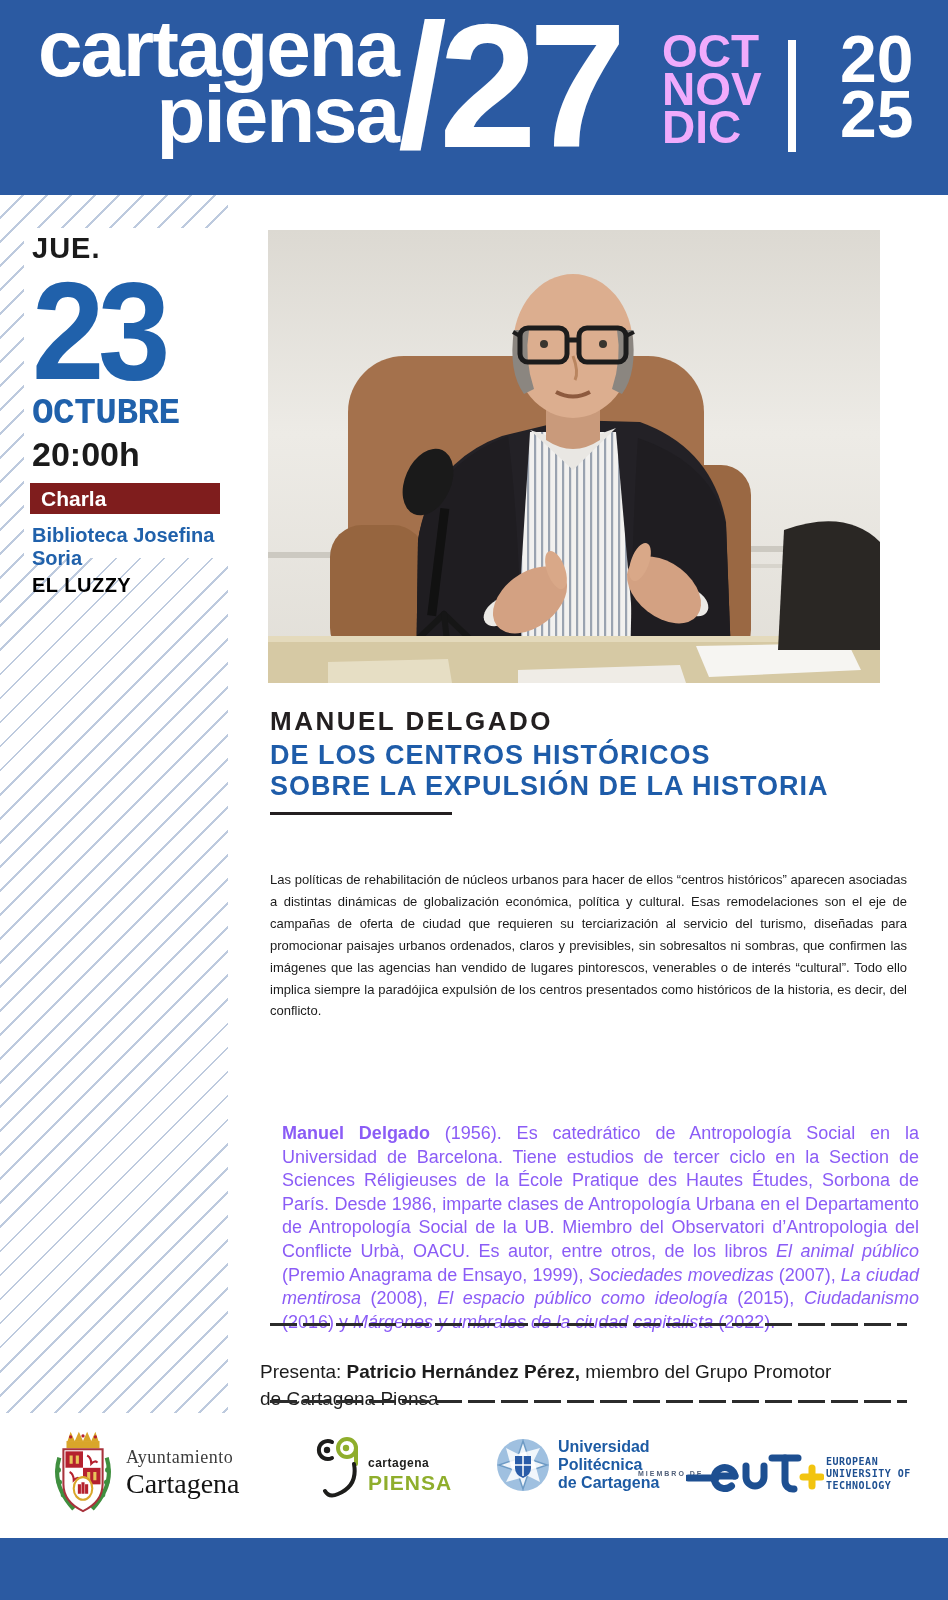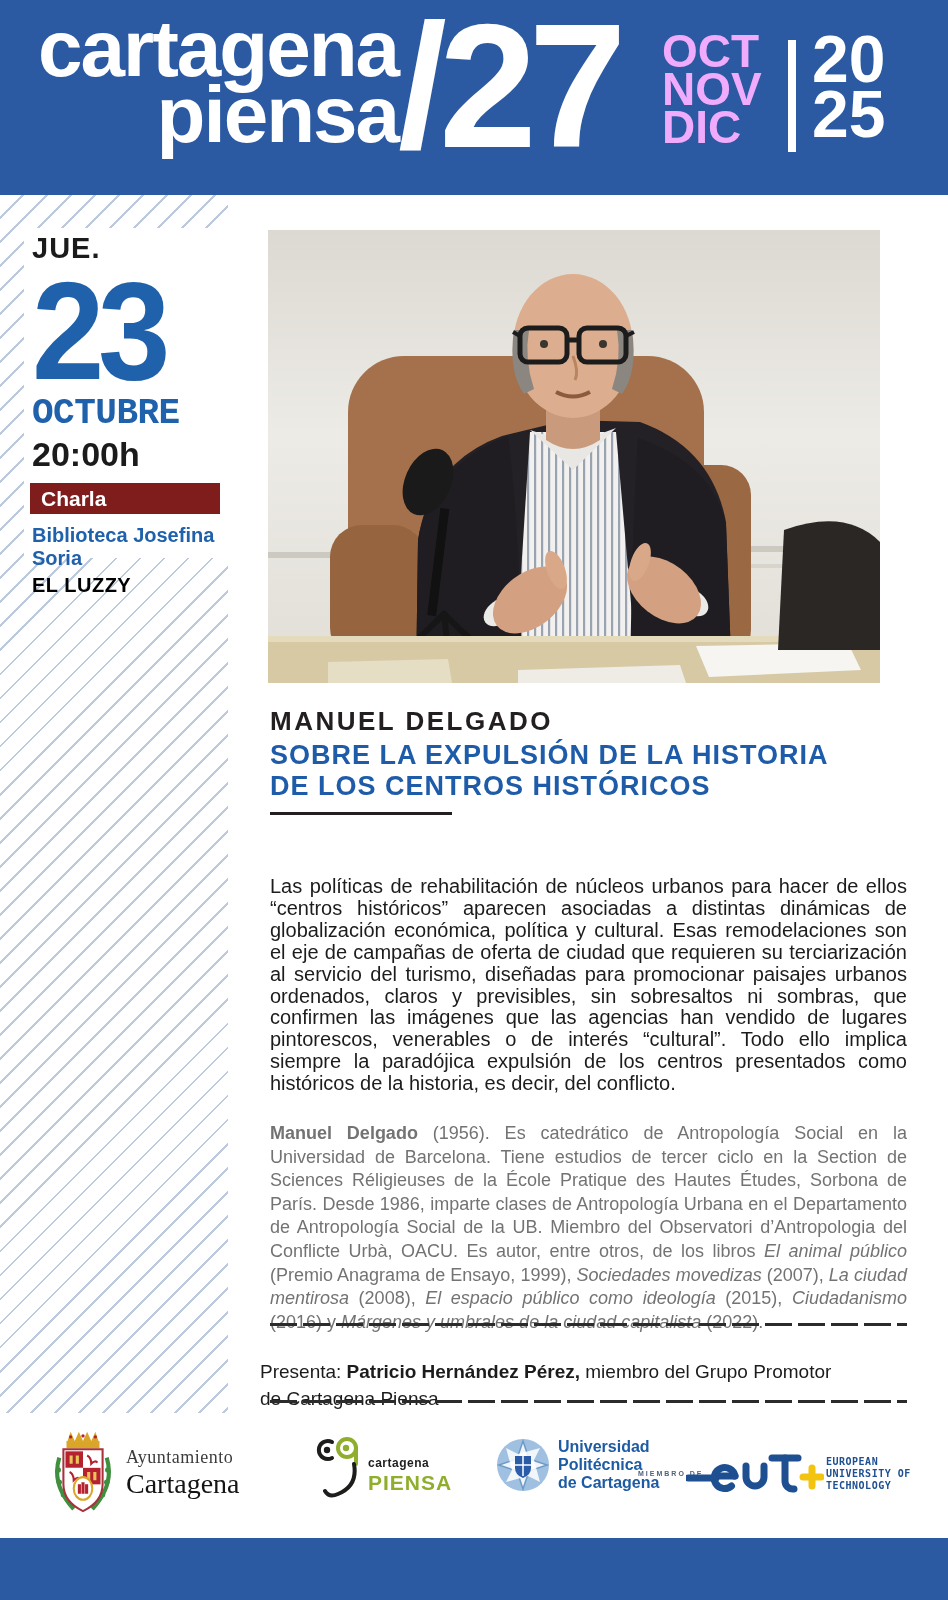--- a/index.html
+++ b/index.html
@@ -8,21 +8,21 @@
 
   
   .banner{position:absolute;top:0;left:0;width:948px;height:195px;background:#2b5aa2;}
   .brand{position:absolute;top:16px;left:0;width:398px;text-align:right;color:#fff;
          font-weight:700;font-size:80px;line-height:66px;letter-spacing:-2px;}
   .slash27{position:absolute;left:398px;top:-14px;color:#fff;font-weight:700;
            font-size:176px;line-height:200px;letter-spacing:-8px;}
   .months{position:absolute;left:662px;top:32px;color:#f0abfc;font-weight:700;
           font-size:46px;line-height:38px;letter-spacing:0;}
   .vbar{position:absolute;left:788px;top:40px;width:8px;height:112px;background:#fff;}
-  .years{position:absolute;left:812px;top:32px;color:#fff;font-weight:700;
+  .years{position:absolute;left:840px;top:32px;color:#fff;font-weight:700;
          font-size:66px;line-height:55px;}
 
   
   .stripes{position:absolute;top:195px;left:0;width:228px;height:1218px;
            background:repeating-linear-gradient(135deg,rgba(0,0,0,0) 0 15px,#bdcade 15px 17px);}
   .date-card{position:absolute;top:228px;left:24px;width:206px;height:330px;background:#fff;
              padding:4px 0 0 8px;box-sizing:border-box;}
   .weekday{font-size:29px;font-weight:700;color:#1b1b1b;letter-spacing:1px;}
   .day{font-size:140px;font-weight:700;color:#2061ab;line-height:112px;letter-spacing:-7px;
        margin-top:10px;transform:scaleX(.93);transform-origin:left top;}
@@ -38,24 +38,24 @@
   .photo svg{display:block;width:100%;height:100%;}
 
   
   .speaker-name{position:absolute;top:706px;left:270px;font-size:26px;font-weight:700;
                 letter-spacing:2.5px;color:#231f20;}
   .event-title{position:absolute;top:740px;left:270px;font-size:27px;font-weight:700;
                letter-spacing:1px;color:#1e5ca9;line-height:31px;}
   .title-rule{position:absolute;top:812px;left:270px;width:182px;height:3px;background:#231f20;}
 
   
-  .intro{position:absolute;top:856px;left:270px;width:637px;font-size:20px;line-height:21.9px;
+  .intro{position:absolute;top:856px;left:270px;width:637px;font-size:13px;line-height:21.9px;
          color:#1c1c1c;text-align:justify;}
-  .bio{position:absolute;top:1104px;left:270px;width:637px;font-size:18px;line-height:23.6px;
-       color:#737373;text-align:justify;}
+  .bio{position:absolute;top:1104px;left:282px;width:637px;font-size:18px;line-height:23.6px;
+       color:#8b5cf6;text-align:justify;}
   .rule-dashed{position:absolute;left:270px;width:637px;height:3px;
        background:repeating-linear-gradient(90deg,#2b2b2b 0 27px,rgba(0,0,0,0) 27px 33px);}
   .rd1{top:1323px;} .rd2{top:1400px;}
   .presenter{position:absolute;top:1339px;left:260px;width:580px;font-size:19px;line-height:27px;color:#1c1c1c;}
 
   
   .footer{position:absolute;top:1420px;left:0;width:948px;height:118px;}
   .logo{position:absolute;display:flex;align-items:center;}
   .ayto{left:50px;top:8px;}
   .ayto-text{margin-left:10px;font-family:"Liberation Serif",serif;}
@@ -172,22 +172,22 @@
       <path d="M428,416 l152,-3 13,27 -152,7 Z" fill="#f6f5f2"></path>
       <path d="M250,440 l162,-5 6,18 -168,0 Z" fill="#efece6"></path>
       <path d="M60,432 l120,-3 4,24 -124,0 Z" fill="#e6dec4"></path>
 
       <path d="M516,300 q62,-22 96,12 l0,108 -102,0 Z" fill="#2a2724"></path>
     </svg>
   </div>
 
   <div class="speaker-name">MANUEL DELGADO</div>
   <div class="event-title">
+    <div>DE LOS CENTROS HISTÓRICOS</div>
     <div>SOBRE LA EXPULSIÓN DE LA HISTORIA</div>
-    <div>DE LOS CENTROS HISTÓRICOS</div>
   </div>
   <div class="title-rule"></div>
 
   <p class="intro"><span>Las políticas de rehabilitación de núcleos urbanos para hacer de ellos “centros históricos” aparecen asociadas a distintas dinámicas de globalización económica, política y cultural. Esas remodelaciones son el eje de campañas de oferta de ciudad que requieren su terciarización al servicio del turismo, diseñadas para promocionar paisajes urbanos ordenados, claros y previsibles, sin sobresaltos ni sombras, que confirmen las imágenes que las agencias han vendido de lugares pintorescos, venerables o de interés “cultural”. Todo ello implica siempre la paradójica expulsión de los centros presentados como históricos de la historia, es decir, del conflicto.</span></p>
   <p class="bio"><span style="font-weight: bold;">Manuel Delgado</span><span> (1956). Es catedrático de Antropología Social en la Universidad de Barcelona. Tiene estudios de tercer ciclo en la Section de Sciences Réligieuses de la École Pratique des Hautes Études, Sorbona de París. Desde 1986, imparte clases de Antropología Urbana en el Departamento de Antropología Social de la UB. Miembro del Observatori d’Antropologia del Conflicte Urbà, OACU. Es autor, entre otros, de los libros </span><span style="font-style: italic;">El animal público</span><span> (Premio Anagrama de Ensayo, 1999), </span><span style="font-style: italic;">Sociedades movedizas</span><span> (2007), </span><span style="font-style: italic;">La ciudad mentirosa</span><span> (2008), </span><span style="font-style: italic;">El espacio público como ideología</span><span> (2015), </span><span style="font-style: italic;">Ciudadanismo</span><span> (2016) y </span><span style="font-style: italic;">Márgenes y umbrales de la ciudad capitalista</span><span> (2022).</span></p>
   <div class="rule-dashed rd1"></div>
   <p class="presenter"><span>Presenta: </span><span style="font-weight: bold;">Patricio Hernández Pérez,</span><span> miembro del Grupo Promotor de Cartagena Piensa</span></p>
   <div class="rule-dashed rd2"></div>
 
   <div class="footer">

